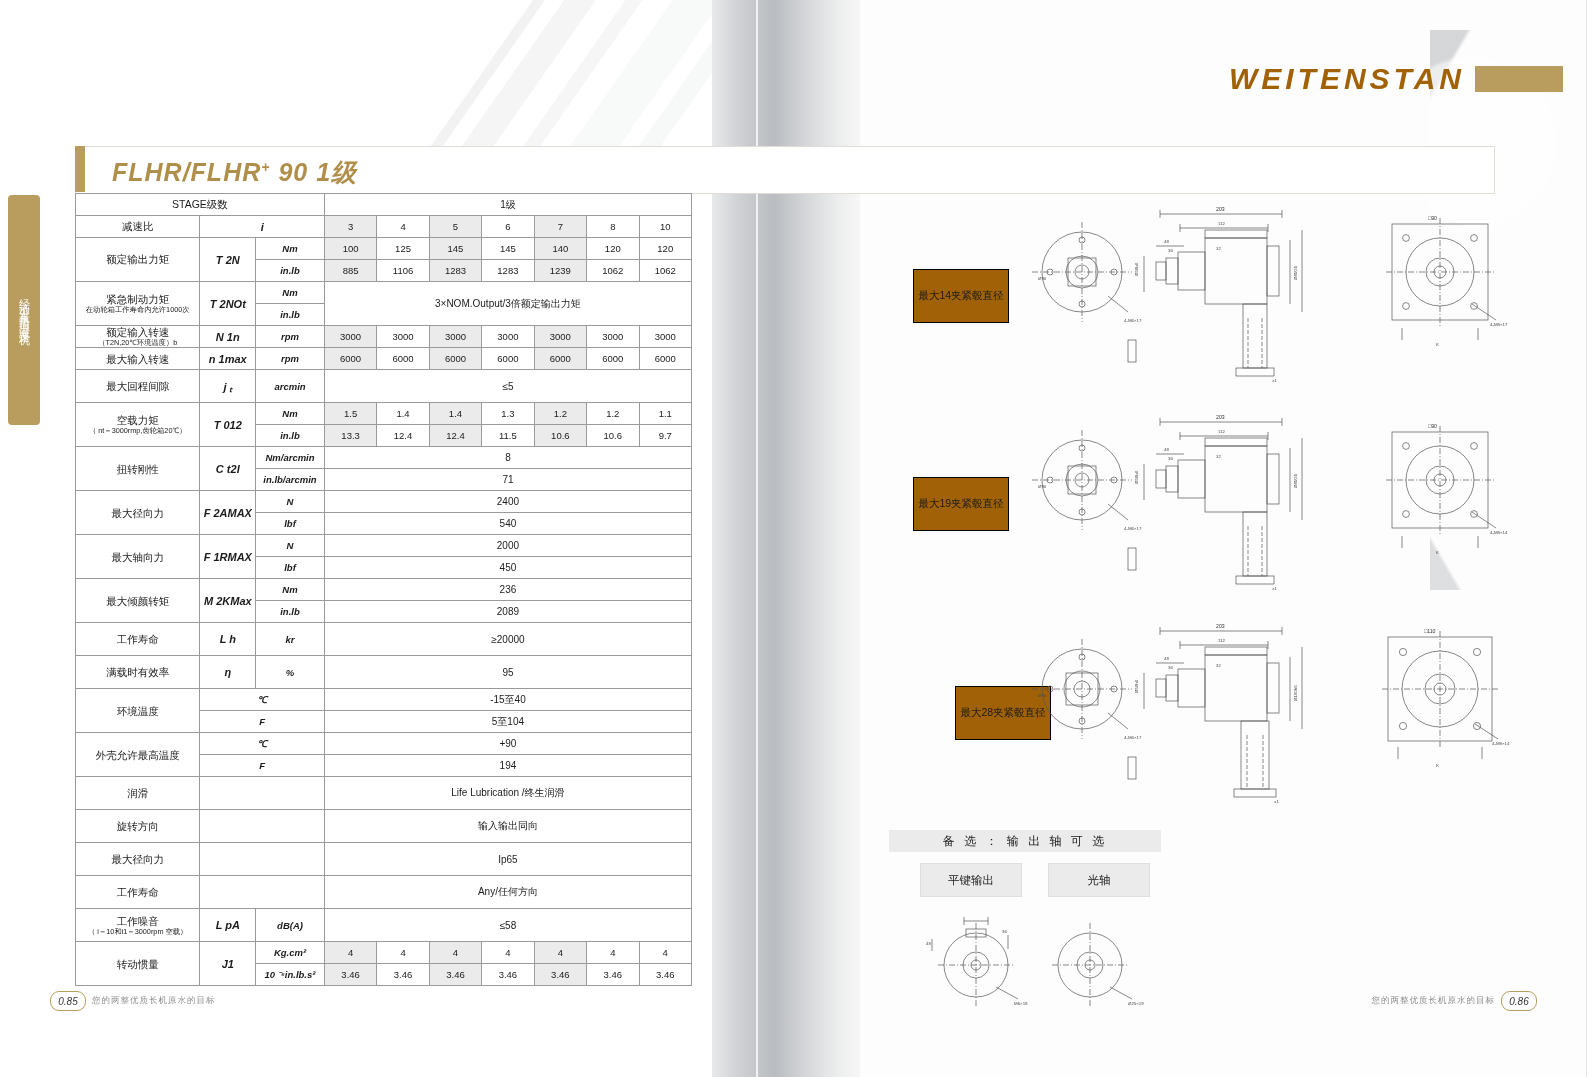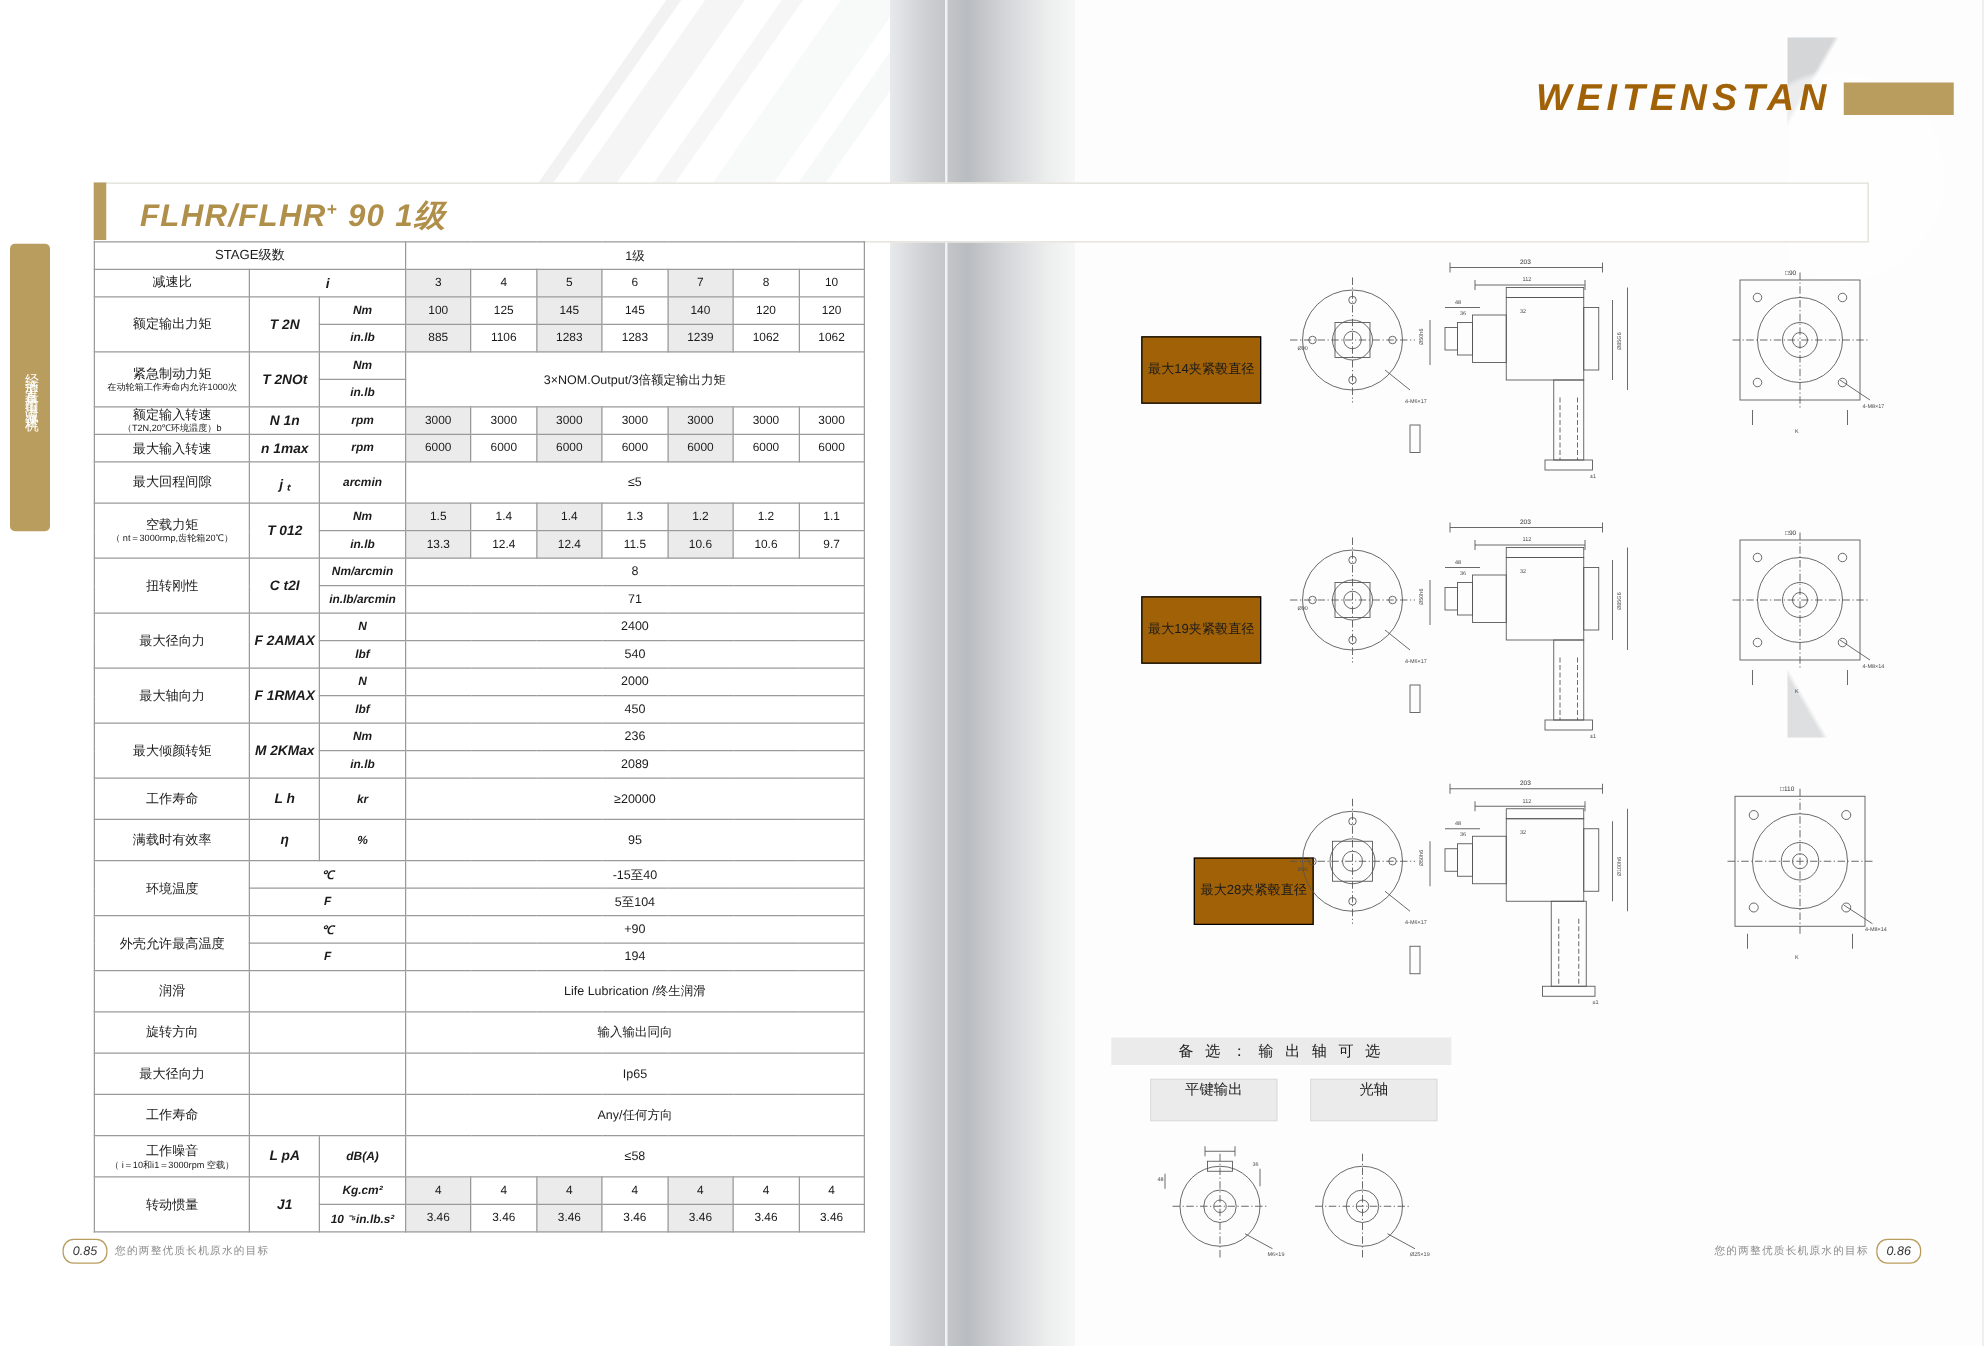--- a/index.html
+++ b/index.html
@@ -66,21 +66,21 @@
 
   
   .clampbox{position:absolute;width:94px;height:52px;background:#a16207;border:1px solid #000000;
      display:flex;flex-direction:row;align-items:center;justify-content:center;
      font-size:10.5px;color:#1b1b1b;line-height:1.5;}
   .dwg-svg{position:absolute;left:0;top:0;}
 
   .optbar{position:absolute;left:889px;top:830px;width:272px;height:22px;background:#ebebeb;
       display:flex;align-items:center;justify-content:center;font-size:12px;letter-spacing:3px;color:#1b1b1b;}
   .optbtn{position:absolute;height:32px;background:#ebebeb;border:1px solid #dedede;
-      display:flex;align-items:flex-start;justify-content:center;font-size:11.5px;color:#1b1b1b;}
+      display:flex;align-items:center;justify-content:center;font-size:11.5px;color:#1b1b1b;}
 
   .tiny{font-size:4.4px;fill:#4a4a4a;font-family:"Liberation Sans",sans-serif;}
   .tinyb{font-size:5.2px;fill:#333;font-family:"Liberation Sans",sans-serif;}
 </style>
 </head>
 <body>
 
 <div class="left-page"></div>
 <div class="right-page"></div>
 <div class="gutter">

